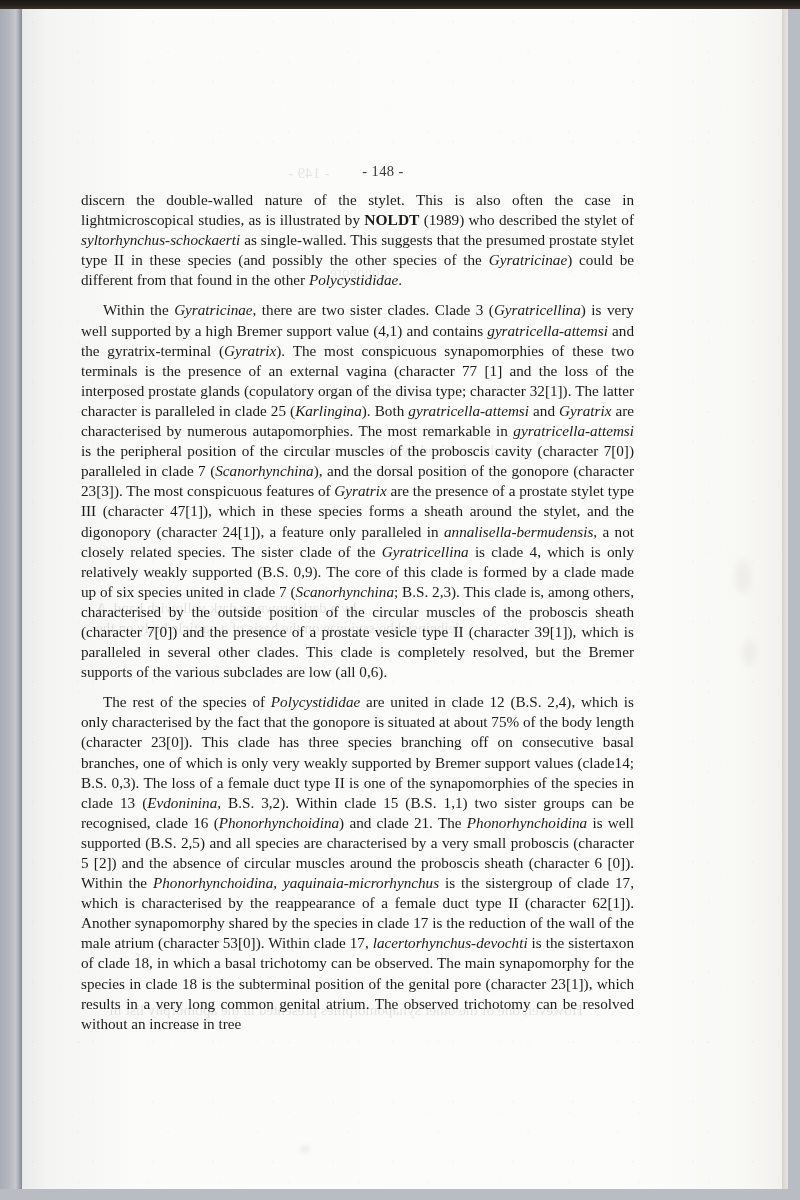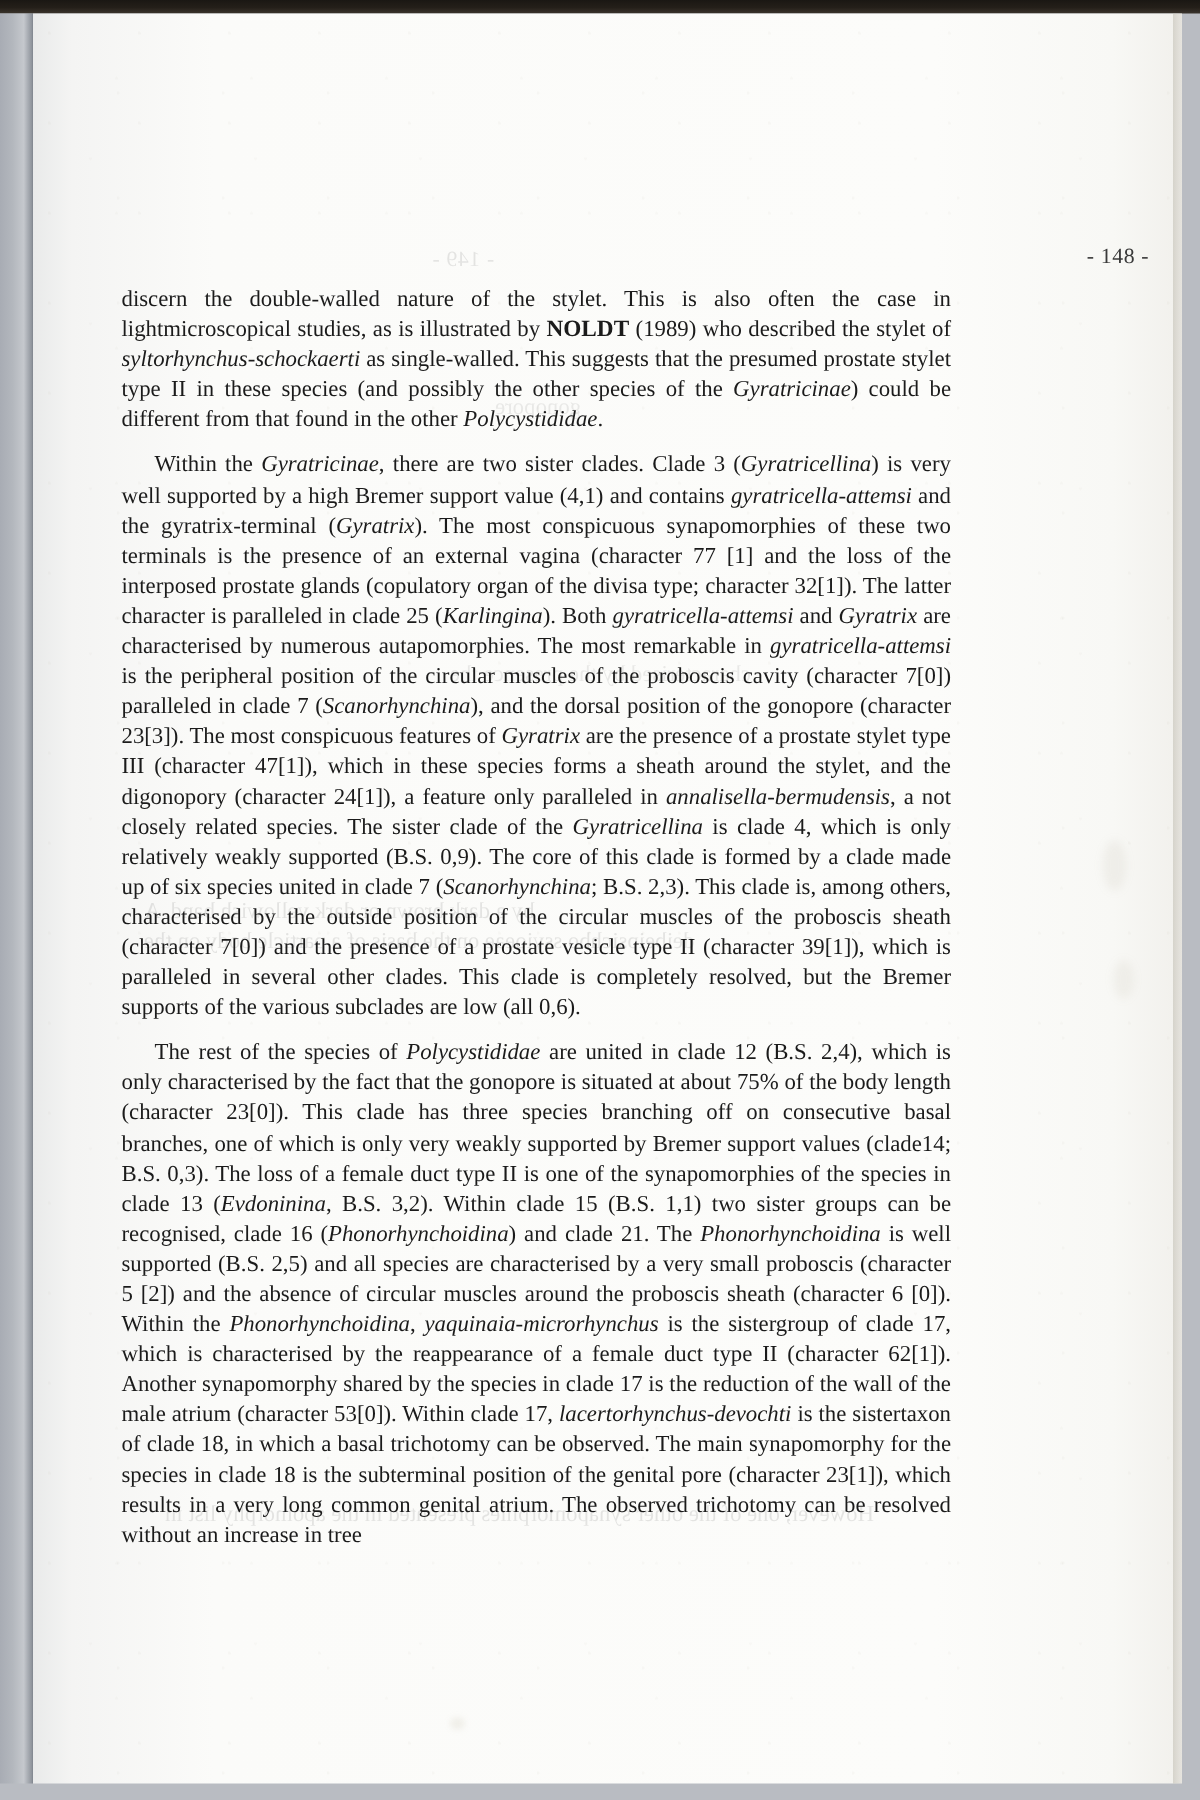--- a/index.html
+++ b/index.html
@@ -65,21 +65,21 @@
     right: 12px; top: 9px;
     width: 6px; height: 1180px;
     background: linear-gradient(90deg, rgba(190,186,175,.55), rgba(228,226,218,.15));
   }
 
   
   .folio {
     position: absolute;
     left: 0; top: 163px;
     width: 766px;
-    text-align: right;
+    text-align: center;
     font-size: 14.5px;
     color: #3a3a3a;
     letter-spacing: .4px;
   }
 
   .textblock {
     position: absolute;
     left: 81px;
     top: 190px;
     width: 553px;

